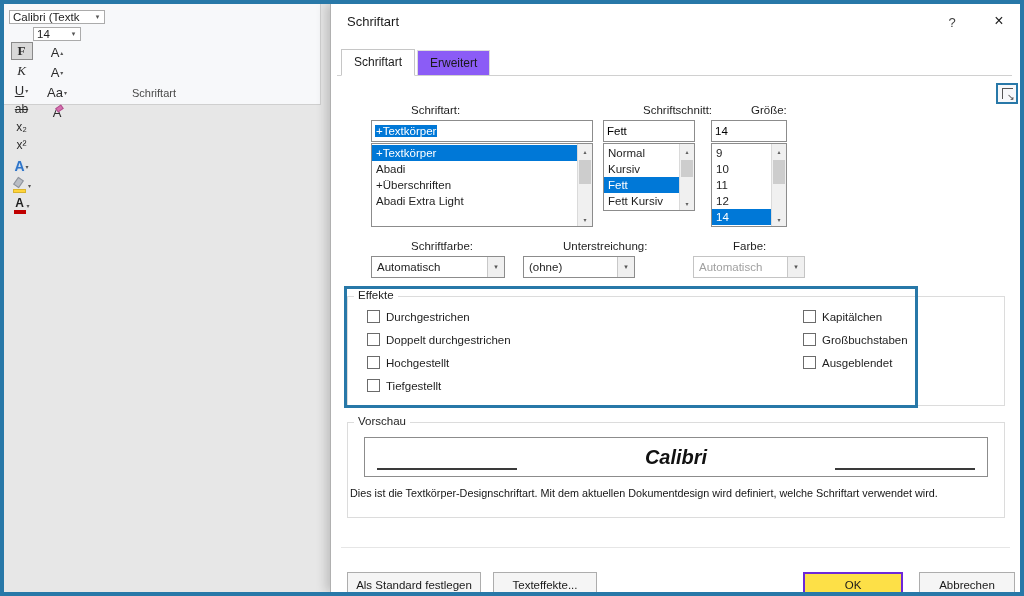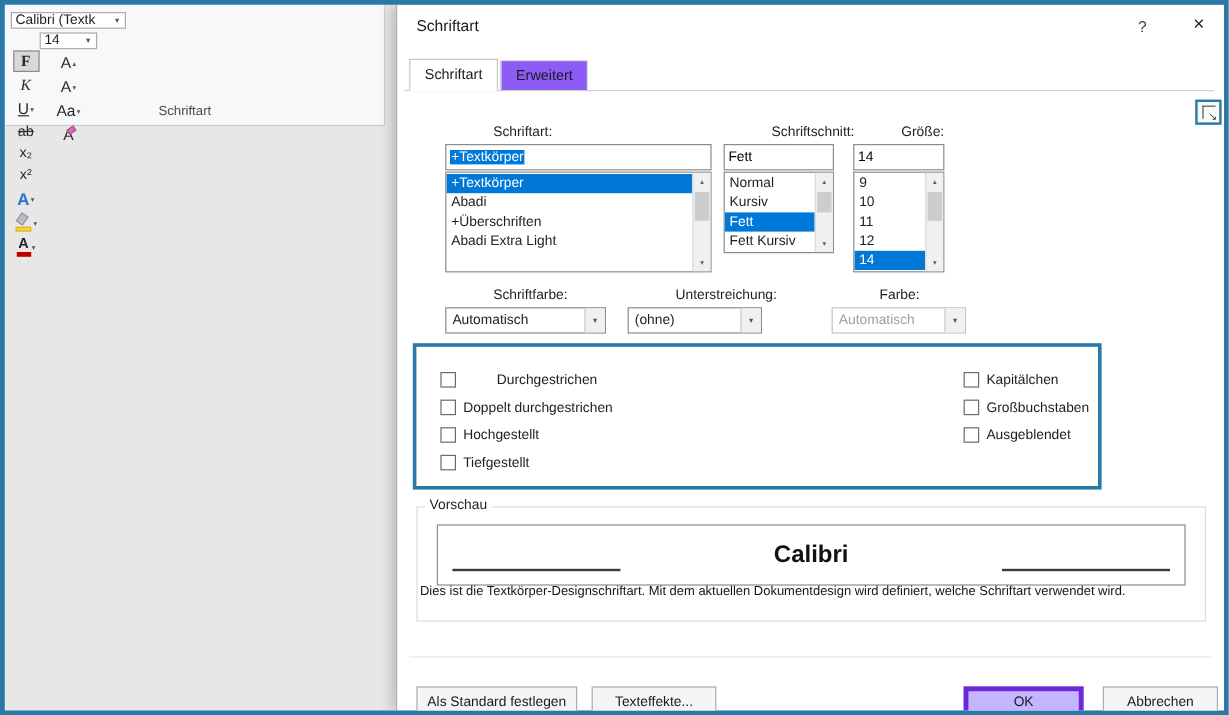--- a/index.html
+++ b/index.html
@@ -69,28 +69,28 @@
   .combo.disabled { border-color:#c4c4c4; }
   .combo.disabled .combo-val { color:#a0a0a0; }
 
   .fieldset { position:absolute; border:1px solid #dcdcdc; }
   .legend { position:absolute; left:6px; top:-8px; background:#fff; padding:0 4px; font-size:11.5px; color:#1e1e1e; }
   .fx-annotation { position:absolute; left:13px; top:282px; width:574px; height:122px; border:3px solid #2878a8; z-index:6; pointer-events:none; }
 
   .check { position:absolute; display:flex; align-items:center; font-size:11.5px; color:#1e1e1e; }
   .check .box { width:13px; height:13px; background:#fff; border:1px solid #6b6b6b; margin-right:6px; flex:0 0 auto; }
 
-  .preview-box { position:absolute; left:16px; top:14px; width:624px; height:51px; border:1px solid #8c8c8c; display:flex; align-items:center; padding:0 12px; }
+  .preview-box { position:absolute; left:16px; top:14px; width:624px; height:40px; border:1px solid #8c8c8c; display:flex; align-items:center; padding:0 12px;font-style:italic; }
   .pline { width:140px; border-bottom:2px solid #3a3a3a; height:26px; }
   .ptext { flex:1; text-align:center; font-size:20px; font-weight:bold; color:#111; }
   .pdesc { position:absolute; left:2px; top:64px; width:652px; font-size:10.8px; color:#151515; white-space:nowrap; overflow:hidden; }
 
   .btn-sep { position:absolute; left:10px; right:10px; top:543px; border-top:1px solid #e6e6e6; }
   .dbtn { position:absolute; top:555px; height:25px; background:#f5f5f5; border:1px solid #adadad; display:flex; align-items:center; justify-content:center; font-size:11.5px; color:#1a1a1a;margin-top:13px; }
-  .dbtn.default { border:4px solid #6d28d9; background:#c4b5fd; }
+  .dbtn.default { border:2px solid #6d28d9; background:#fde047; }
 </style>
 </head>
 <body>
 
 <div class="screen">
 
   <div class="canvas"></div>
 
   <div class="ribbon">
 
@@ -259,22 +259,25 @@
       <span class="combo-val">(ohne)</span>
       <span class="combo-btn">▾</span>
     </div>
 
     <div class="flabel" style="left:362px; top:236px;">Farbe:</div>
     <div class="combo disabled" style="left:362px; top:252px; width:112px;">
       <span class="combo-val">Automatisch</span>
       <span class="combo-btn">▾</span>
     </div>
 
-
-    <label class="check" style="left:36px; top:306px;gap:28px;">
+    <div class="fieldset" style="left:16px; top:292px; width:658px; height:110px;">
+      <span class="legend">Effekte</span>
+    </div>
+
+    <label class="check" style="left:36px; top:306px;">
       <span class="box"></span>
       <span>Durchgestrichen</span>
     </label>
     <label class="check" style="left:36px; top:329px;">
       <span class="box"></span>
       <span>Doppelt durchgestrichen</span>
     </label>
     <label class="check" style="left:36px; top:352px;">
       <span class="box"></span>
       <span>Hochgestellt</span>

